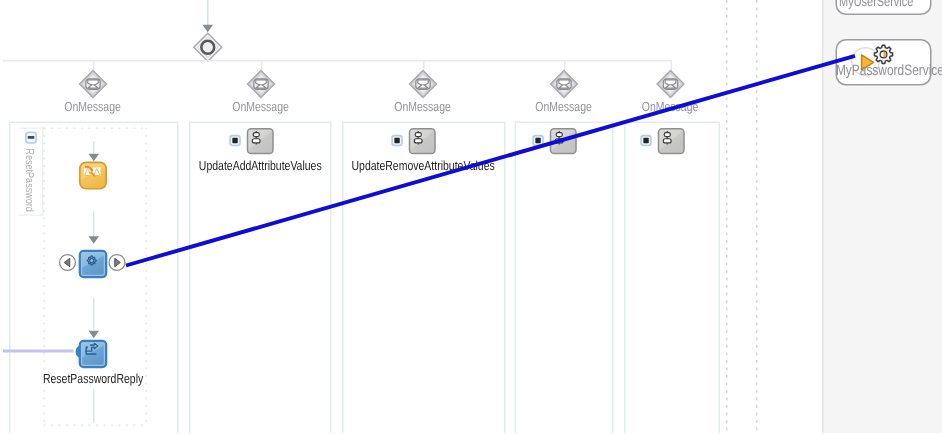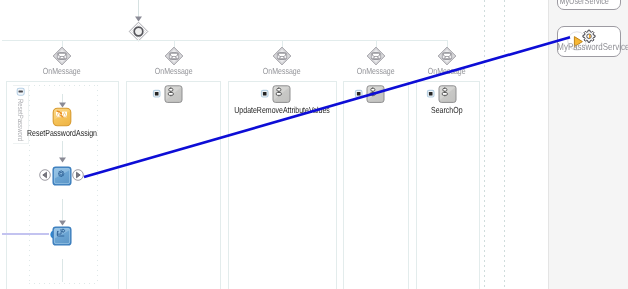--- a/index.html
+++ b/index.html
@@ -164,20 +164,21 @@
   <rect x="4.8" y="3.4" width="4.1" height="2.7" rx="1.25" fill="#ffffff" stroke="#3c3c3c" stroke-width="0.8"></rect>
   <rect x="4.2" y="7.5" width="5.2" height="2.8" rx="1.3" fill="#ffffff" stroke="#3c3c3c" stroke-width="0.8"></rect>
 </svg>
     </div>
   <div class="plusbox" style="left:152px;top:89px">
       <svg viewBox="0 0 9 9" width="9" height="9">
   <rect x="1.4" y="1.4" width="6.6" height="6.6" rx="1.6" fill="#eef3f7" stroke="#b5cfe2" stroke-width="1.1"></rect>
   <rect x="2.9" y="2.9" width="3.6" height="3.6" rx="0.5" fill="#242424"></rect>
 </svg>
     </div>
+  <div class="lbl" style="left:112px;top:106px;width:124px;text-align:center"><i>UpdateAddAttributeValues</i></div>
 
   <div class="cscope" style="left:272px;top:85px">
       <svg viewBox="0 0 19 18" width="19" height="18">
   <defs>
           <linearGradient id="gScope" x1="0" y1="0" x2="0.85" y2="1">
     <stop offset="0" stop-color="#dcdcda"></stop>
             <stop offset="0.5" stop-color="#d3d3d1"></stop>
     <stop offset="0.54" stop-color="#c8c8c6"></stop>
             <stop offset="1" stop-color="#c2c2c0"></stop>
           </linearGradient>
@@ -234,21 +235,20 @@
   <rect x="4.8" y="3.4" width="4.1" height="2.7" rx="1.25" fill="#ffffff" stroke="#3c3c3c" stroke-width="0.8"></rect>
   <rect x="4.2" y="7.5" width="5.2" height="2.8" rx="1.3" fill="#ffffff" stroke="#3c3c3c" stroke-width="0.8"></rect>
 </svg>
     </div>
   <div class="plusbox" style="left:426px;top:89px">
       <svg viewBox="0 0 9 9" width="9" height="9">
   <rect x="1.4" y="1.4" width="6.6" height="6.6" rx="1.6" fill="#eef3f7" stroke="#b5cfe2" stroke-width="1.1"></rect>
   <rect x="2.9" y="2.9" width="3.6" height="3.6" rx="0.5" fill="#242424"></rect>
 </svg>
     </div>
-  <div class="lbl" style="left:385px;top:106px;width:124px;text-align:center"><i>SearchOp</i></div>
 
   <div class="cline" style="left:62px;top:94px;height:9px"></div>
   <svg class="abs" style="left:58px;top:102px;width:9px;height:6px" viewBox="0 0 9 6">
     <path d="M1 0.5 L8 0.5 L4.5 5.5 Z" fill="#8a8a95"></path>
   </svg>
 
   <svg class="abs" style="left:52px;top:107px;width:20px;height:20px" viewBox="0 0 20 20">
     <defs>
         <linearGradient id="gAssign" x1="0" y1="0" x2="0.55" y2="1">
       <stop offset="0" stop-color="#fbd68a"></stop>
@@ -259,21 +259,20 @@
       </defs>
     <rect x="1.2" y="1.2" width="17.6" height="17.6" rx="4.2" fill="url(#gAssign)" stroke="#d79a2e" stroke-width="1.1"></rect>
     <path d="M4.0 4.6 L8.8 4.6 L8.8 10.3 L4.0 10.3 Z" fill="#fffdf6"></path>
     <path d="M10.0 4.6 L15.0 4.6 L15.0 10.3 L10.0 10.3 Z" fill="#fffdf6"></path>
     <path d="M4.3 10.0 L6.4 5.4 L8.5 10.0 Z" fill="#ffffff" stroke="#efb552" stroke-width="0.6" stroke-linejoin="round"></path>
     <path d="M10.4 10.0 L12.5 5.4 L14.7 10.0 Z" fill="#ffffff" stroke="#efb552" stroke-width="0.6" stroke-linejoin="round"></path>
     <path d="M5.2 4.2 C7.6 4.0 8.6 5.4 9.4 6.6" fill="none" stroke="#e98f24" stroke-width="1.4" stroke-linecap="round"></path>
     <path d="M9.0 5.2 L10.3 7.0 L8.3 7.1 Z" fill="#e98f24"></path>
     <path d="M8.2 8.0 C9.6 8.6 10.4 9.2 11.0 10.2" fill="none" stroke="#e98f24" stroke-width="1.1" stroke-linecap="round"></path>
   </svg>
-  <div class="lbl" style="left:0px;top:129px;width:124px;text-align:center"><i>ResetPasswordAssign</i></div>
 
   <div class="cline" style="left:62px;top:141px;height:17px"></div>
   <svg class="abs" style="left:58px;top:157px;width:9px;height:6px" viewBox="0 0 9 6">
     <path d="M1 0.5 L8 0.5 L4.5 5.5 Z" fill="#8a8a95"></path>
   </svg>
 
   <svg class="abs" style="left:52px;top:166px;width:20px;height:20px" viewBox="0 0 20 20">
     <defs>
         <linearGradient id="gInv" x1="0" y1="0" x2="0.55" y2="1">
       <stop offset="0" stop-color="#9cc7e8"></stop>
@@ -307,20 +306,21 @@
     <path d="M5.4 0.4 A4.3 4.3 0 0 0 5.4 8.6 Z" fill="#2f86d0"></path>
   </svg>
 
   <svg class="abs" style="left:52px;top:226px;width:20px;height:20px" viewBox="0 0 20 20">
     <rect x="1.2" y="1.2" width="17.6" height="17.6" rx="2.6" fill="url(#gInv)" stroke="#3d7fbe" stroke-width="1.5"></rect>
     <rect x="2.4" y="2.4" width="15.2" height="15.2" rx="1.6" fill="none" stroke="#97c3e4" stroke-width="0.8"></rect>
     <path d="M8.0 4.0 L10.9 4.0 L10.9 2.9 L13.1 4.7 L10.9 6.5 L10.9 5.4 L9.1 5.4 L9.1 8.1 L4.8 8.1" fill="none" stroke="#2d5f94" stroke-width="0.9" stroke-linejoin="round"></path>
     <path d="M5.4 6.0 L5.4 10.0 L12.2 10.0" fill="none" stroke="#2d5f94" stroke-width="0.9"></path>
     <rect x="5.1" y="4.9" width="1.4" height="1.4" fill="#2d5f94"></rect>
   </svg>
+  <div class="lbl" style="left:0px;top:248px;width:124px;text-align:center"><i>ResetPasswordReply</i></div>
   <div class="cline" style="left:62px;top:259px;height:23px"></div>
 
   <div class="abs" style="left:557px;top:-21px;width:62px;height:29px;border:1px solid #9d9ba2;
        border-radius:7px;background:#fff;overflow:hidden">
     <div class="lbl" style="left:-6px;top:17px;width:73px;text-align:center;color:#8f8f95;font-size:9.2px;margin-left:-4px"><i>MyUserService</i></div>
   </div>
 
   <div class="abs" style="left:557px;top:26px;width:62px;height:29px;border:1px solid #9d9ba2;
        border-radius:7px;background:#fff;"></div>
   <svg class="abs" style="left:567px;top:31px;width:20px;height:20px" viewBox="0 0 20 20">

